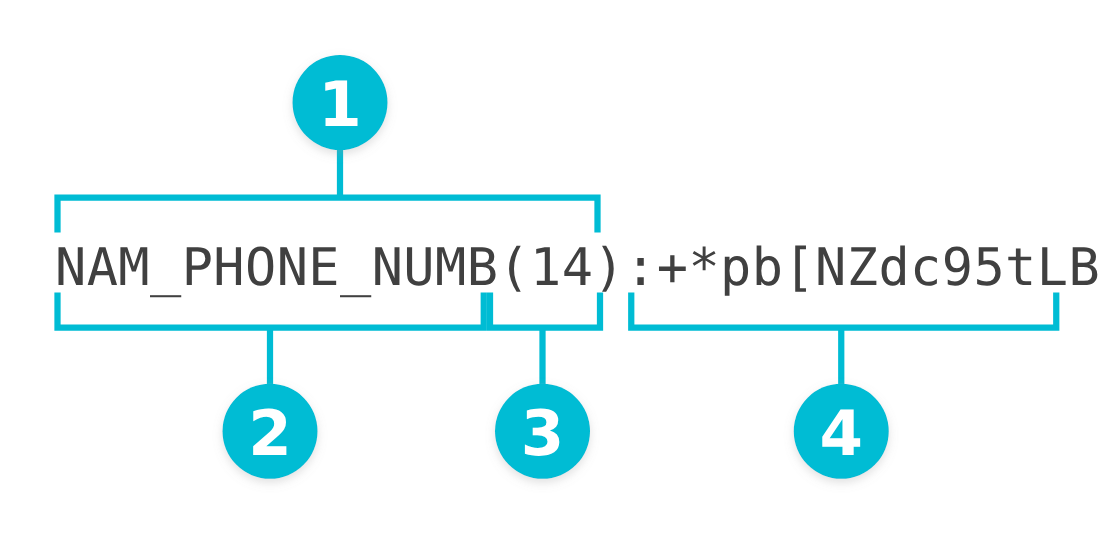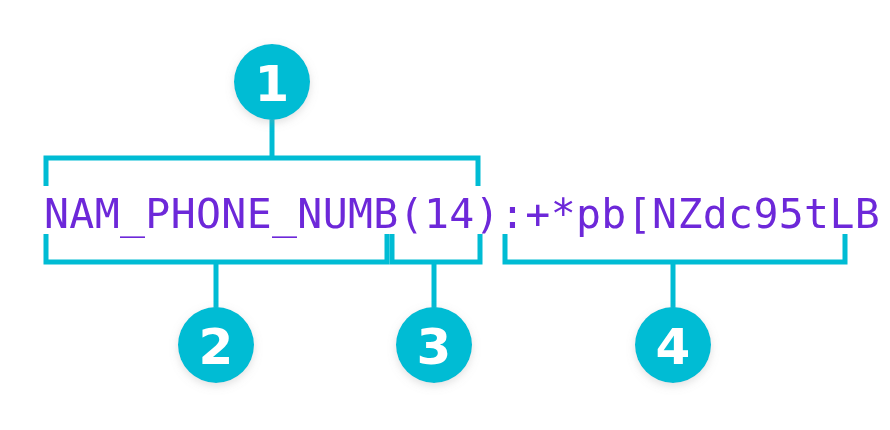--- a/index.html
+++ b/index.html
@@ -25,21 +25,21 @@
   .code-text {
     position: absolute;
     left: 44px;
     top: 186px;
     width: 806px;
     height: 56px;
     line-height: 56px;
     font-family: "DejaVu Sans Mono", "Liberation Mono", monospace;
     font-size: 41.5px;
     letter-spacing: 0.35px;
-    color: #6d28d9;
+    color: #404040;
     white-space: pre;
     -webkit-font-smoothing: antialiased;
   }
   .badge-num {
     font-family: "DejaVu Sans", "Liberation Sans", sans-serif;
     font-size: 50px;
     font-weight: bold;
     fill: #ffffff;
     text-anchor: middle;
     dominant-baseline: central;

